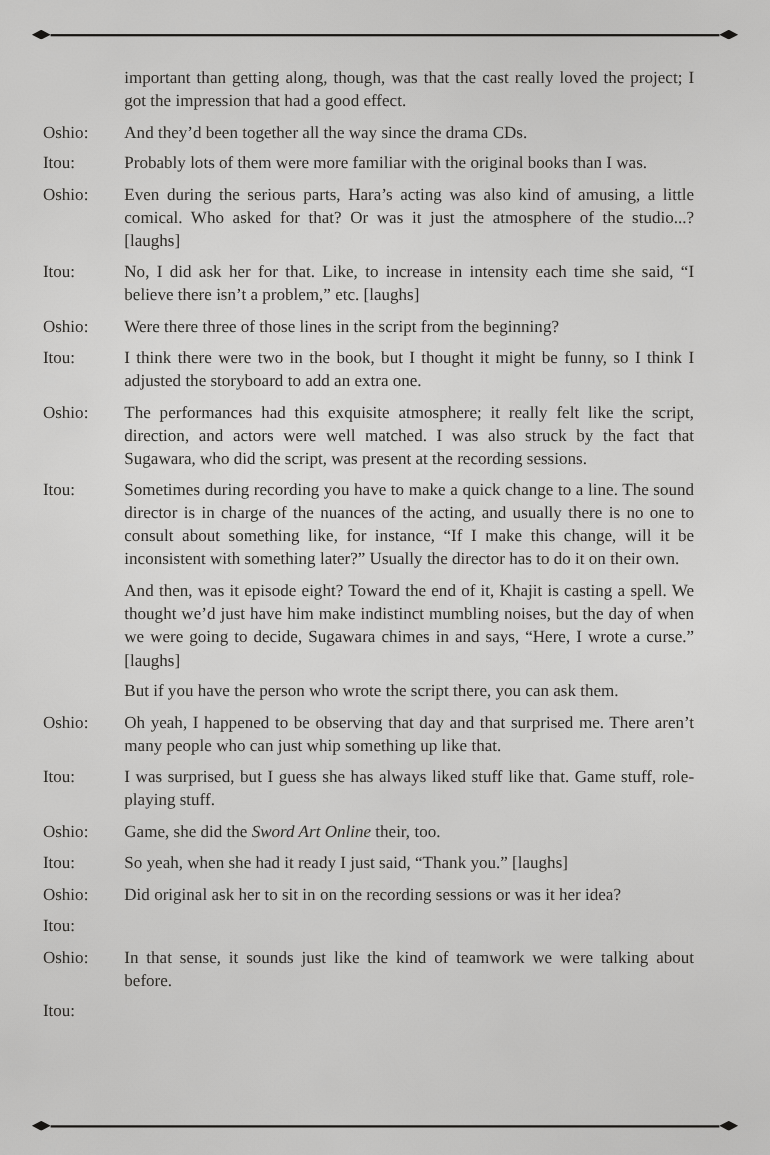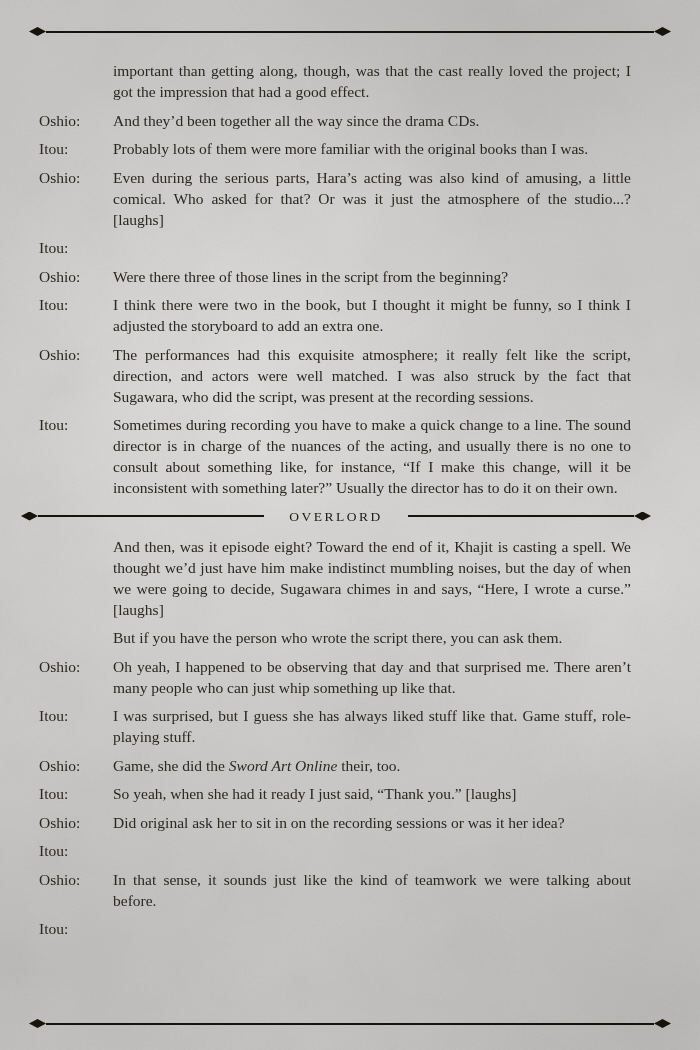--- a/index.html
+++ b/index.html
@@ -104,46 +104,40 @@
         <div class="entry">
           <div class="speaker">Itou:</div>
           <div class="speech"><span>Probably lots of them were more familiar with the original books than I was.</span></div>
         </div>
         <div class="entry">
           <div class="speaker">Oshio:</div>
           <div class="speech"><span>Even during the serious parts, Hara’s acting was also kind of amusing, a little comical. Who asked for that? Or was it just the atmosphere of the studio...? [laughs]</span></div>
         </div>
         <div class="entry">
           <div class="speaker">Itou:</div>
+          <div class="speech"><span>No, I did ask her for that. Like, to increase in intensity each time she said, “I believe there isn’t a problem,” etc. [laughs]</span></div>
         </div>
         <div class="entry">
           <div class="speaker">Oshio:</div>
           <div class="speech"><span>Were there three of those lines in the script from the beginning?</span></div>
         </div>
         <div class="entry">
           <div class="speaker">Itou:</div>
           <div class="speech"><span>I think there were two in the book, but I thought it might be funny, so I think I adjusted the storyboard to add an extra one.</span></div>
         </div>
         <div class="entry">
           <div class="speaker">Oshio:</div>
           <div class="speech"><span>The performances had this exquisite atmosphere; it really felt like the script, direction, and actors were well matched. I was also struck by the fact that Sugawara, who did the script, was present at the recording sessions.</span></div>
         </div>
         <div class="entry">
           <div class="speaker">Itou:</div>
           <div class="speech"><span>Sometimes during recording you have to make a quick change to a line. The sound director is in charge of the nuances of the acting, and usually there is no one to consult about something like, for instance, “If I make this change, will it be inconsistent with something later?” Usually the director has to do it on their own.</span></div>
         </div>
       </div>
 
-    <div class="divider">
-      <span class="diamond"></span>
-      <span class="line"></span>
-      <span class="divider-label">OVERLORD</span>
-      <span class="line"></span>
-      <span class="diamond"></span>
-    </div>
 
     <div id="after-section">
         <div class="entry">
           <div class="speaker"></div>
           <div class="speech"><span>And then, was it episode eight? Toward the end of it, Khajit is casting a spell. We thought we’d just have him make indistinct mumbling noises, but the day of when we were going to decide, Sugawara chimes in and says, “Here, I wrote a curse.” [laughs]</span></div>
         </div>
         <div class="entry">
           <div class="speaker"></div>
           <div class="speech"><span>But if you have the person who wrote the script there, you can ask them.</span></div>
         </div>

